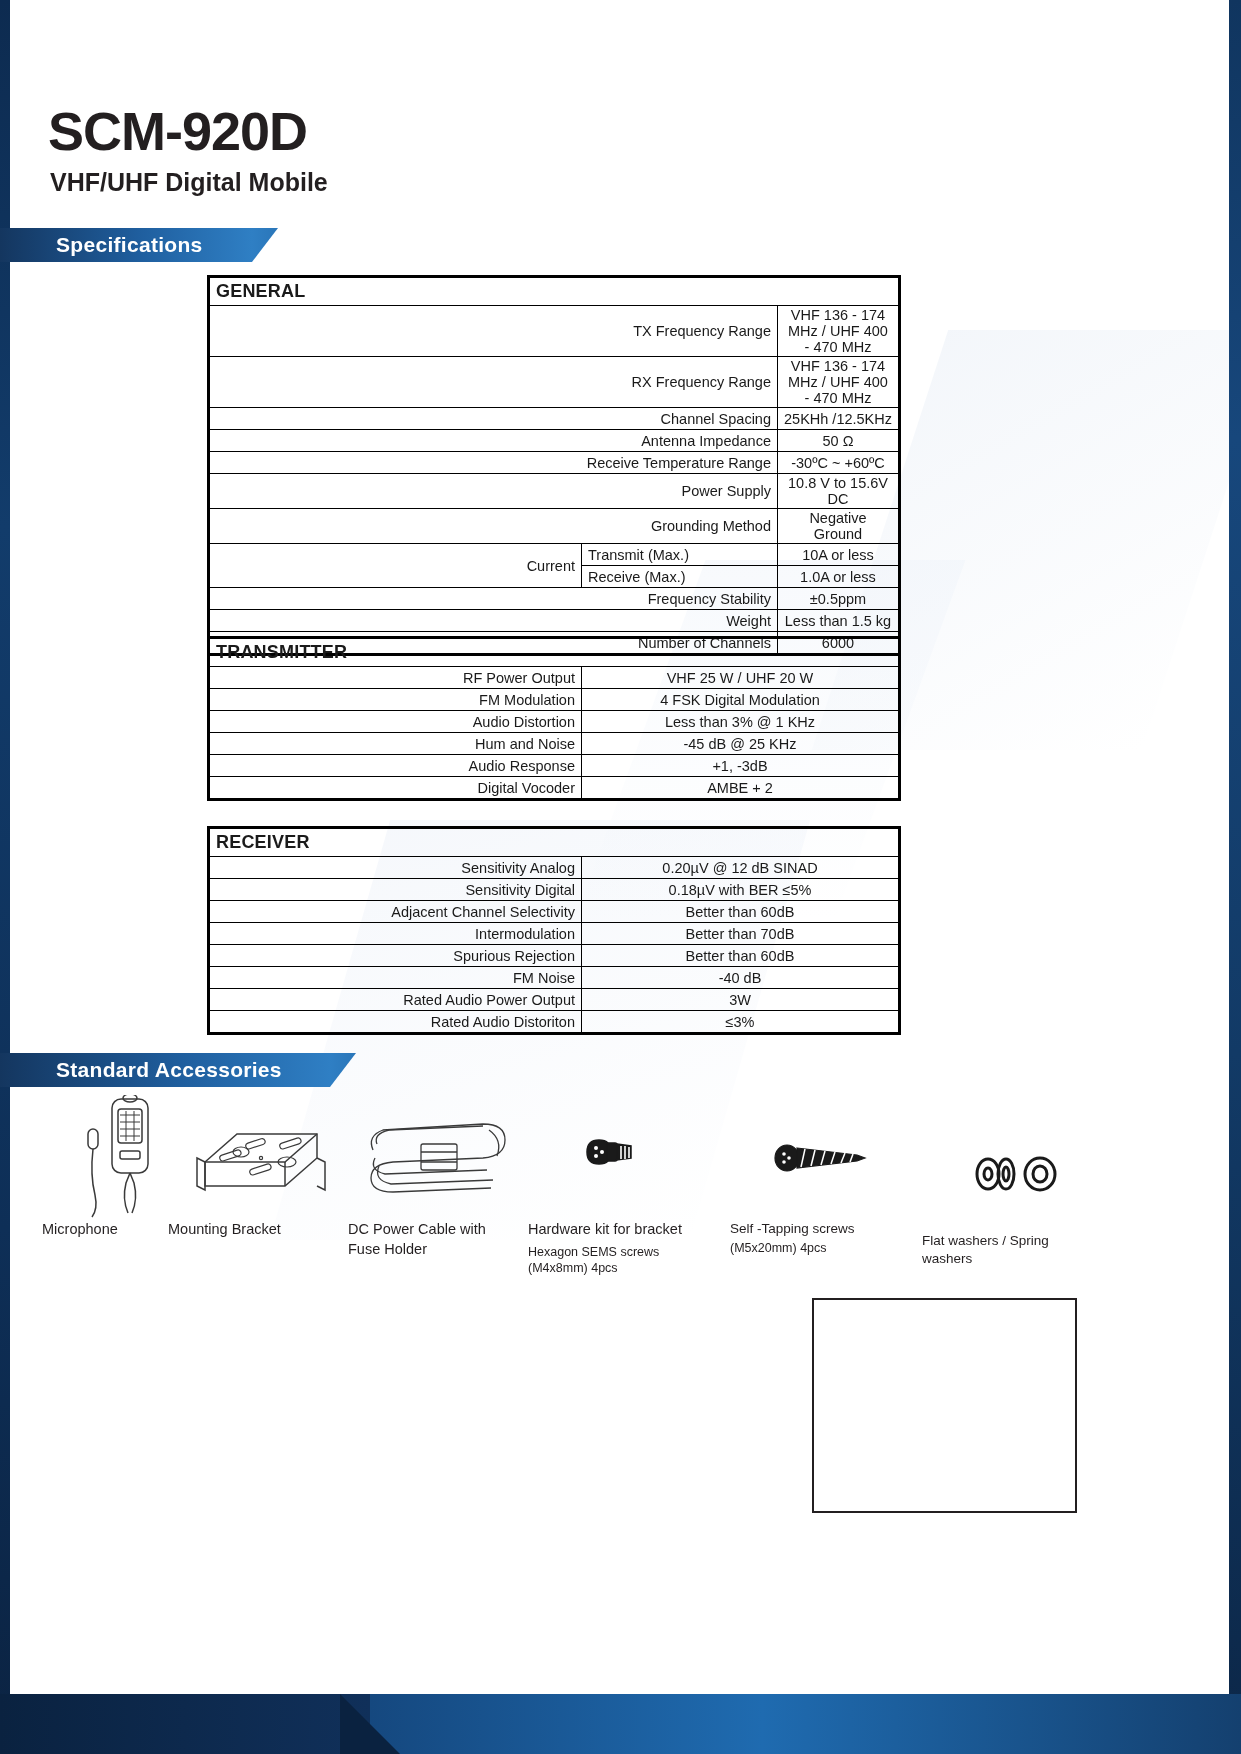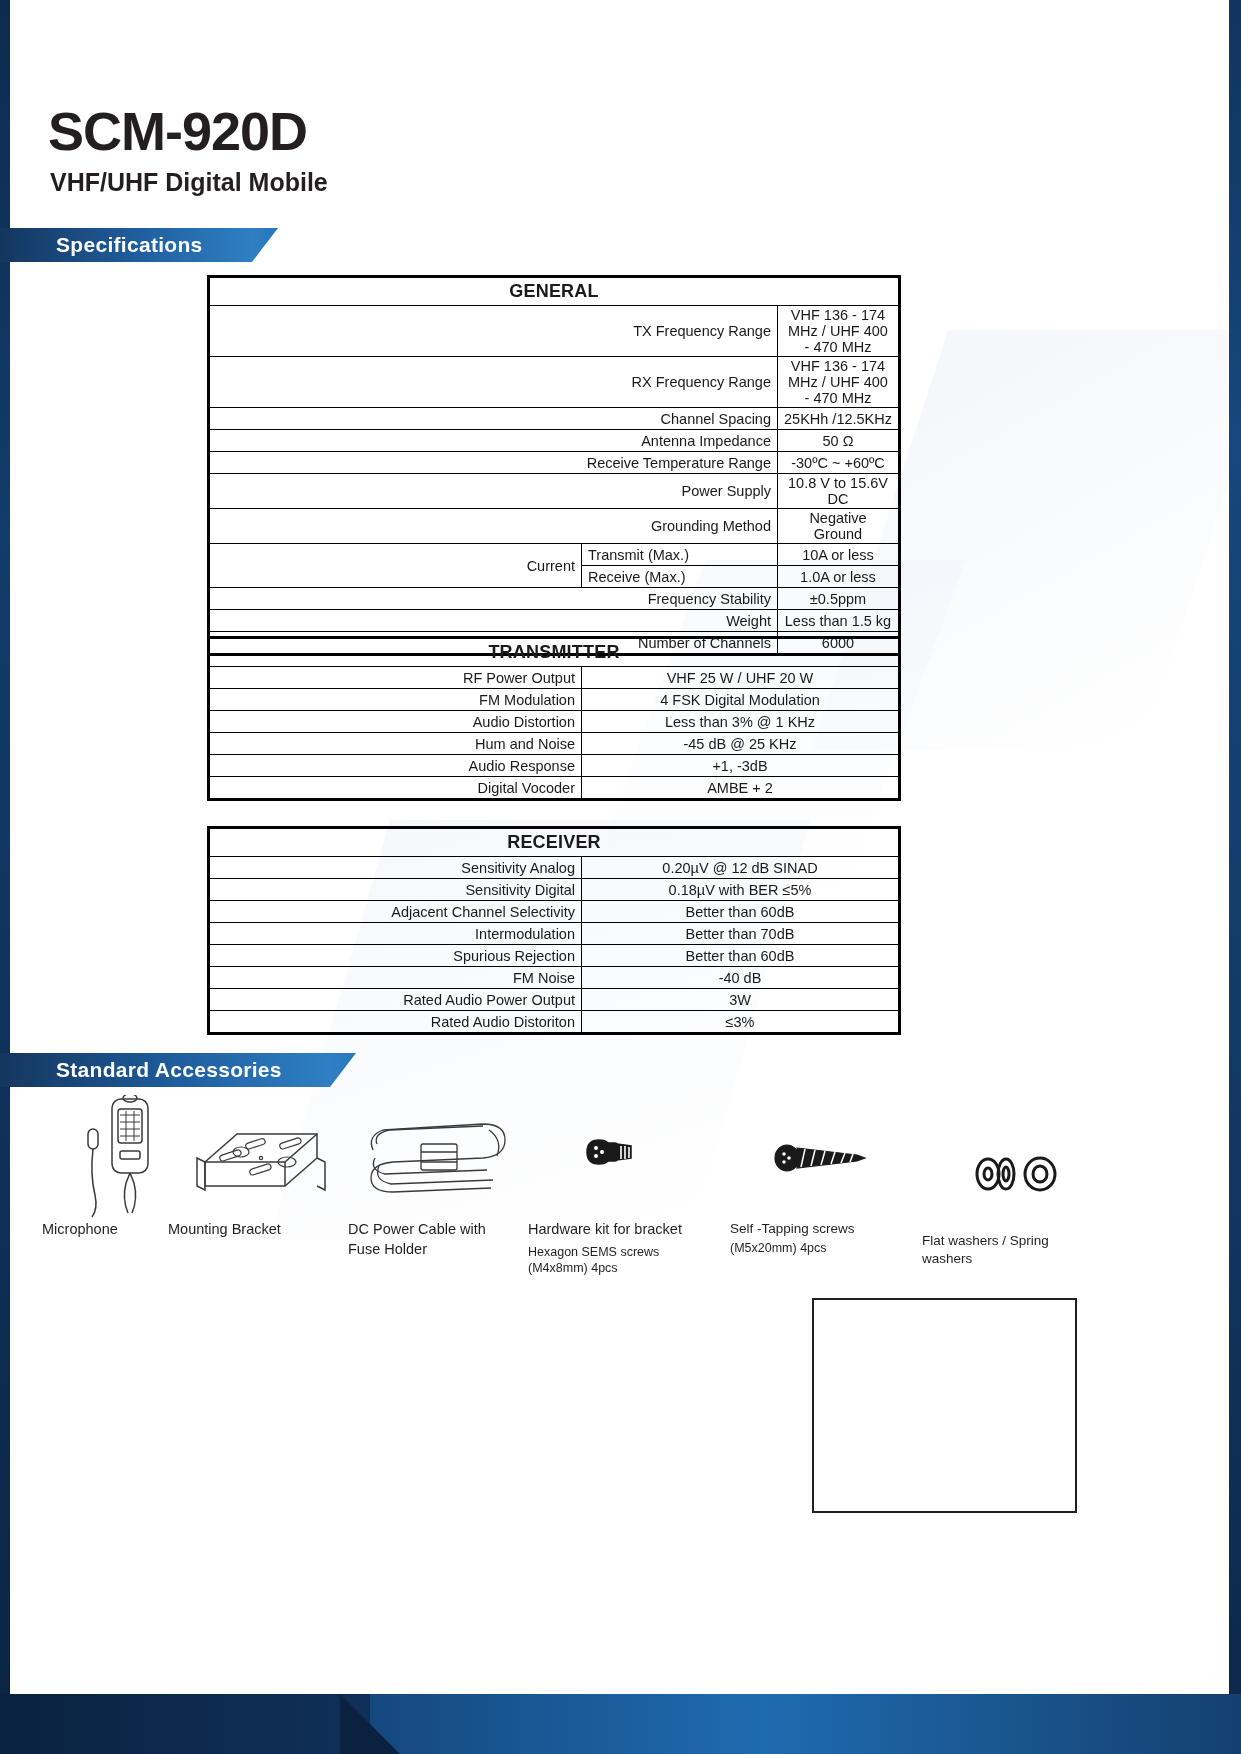--- a/index.html
+++ b/index.html
@@ -66,21 +66,21 @@
   }
   .spec-table td, .spec-table th {
     border: 1px solid #000;
     font-size: 14.5px;
     color: #1a1a1a;
     height: 22px;
     padding: 1px 6px;
     font-weight: normal;
   }
   .spec-table .hdr {
-    text-align: center; font-size: 18px; font-weight: bold; height: 28px;
+    font-size: 18px; font-weight: bold; height: 28px;
     letter-spacing: .2px;
   }
   .spec-table .name { width: 372px; text-align: right; }
   .spec-table .sub  { width: 196px; text-align: left; }
   .spec-table .val  { text-align: center; }
   .spec-table .rowspan-name { vertical-align: middle; }
 
   
   .spec-table { outline: 2px solid #000; }
 

